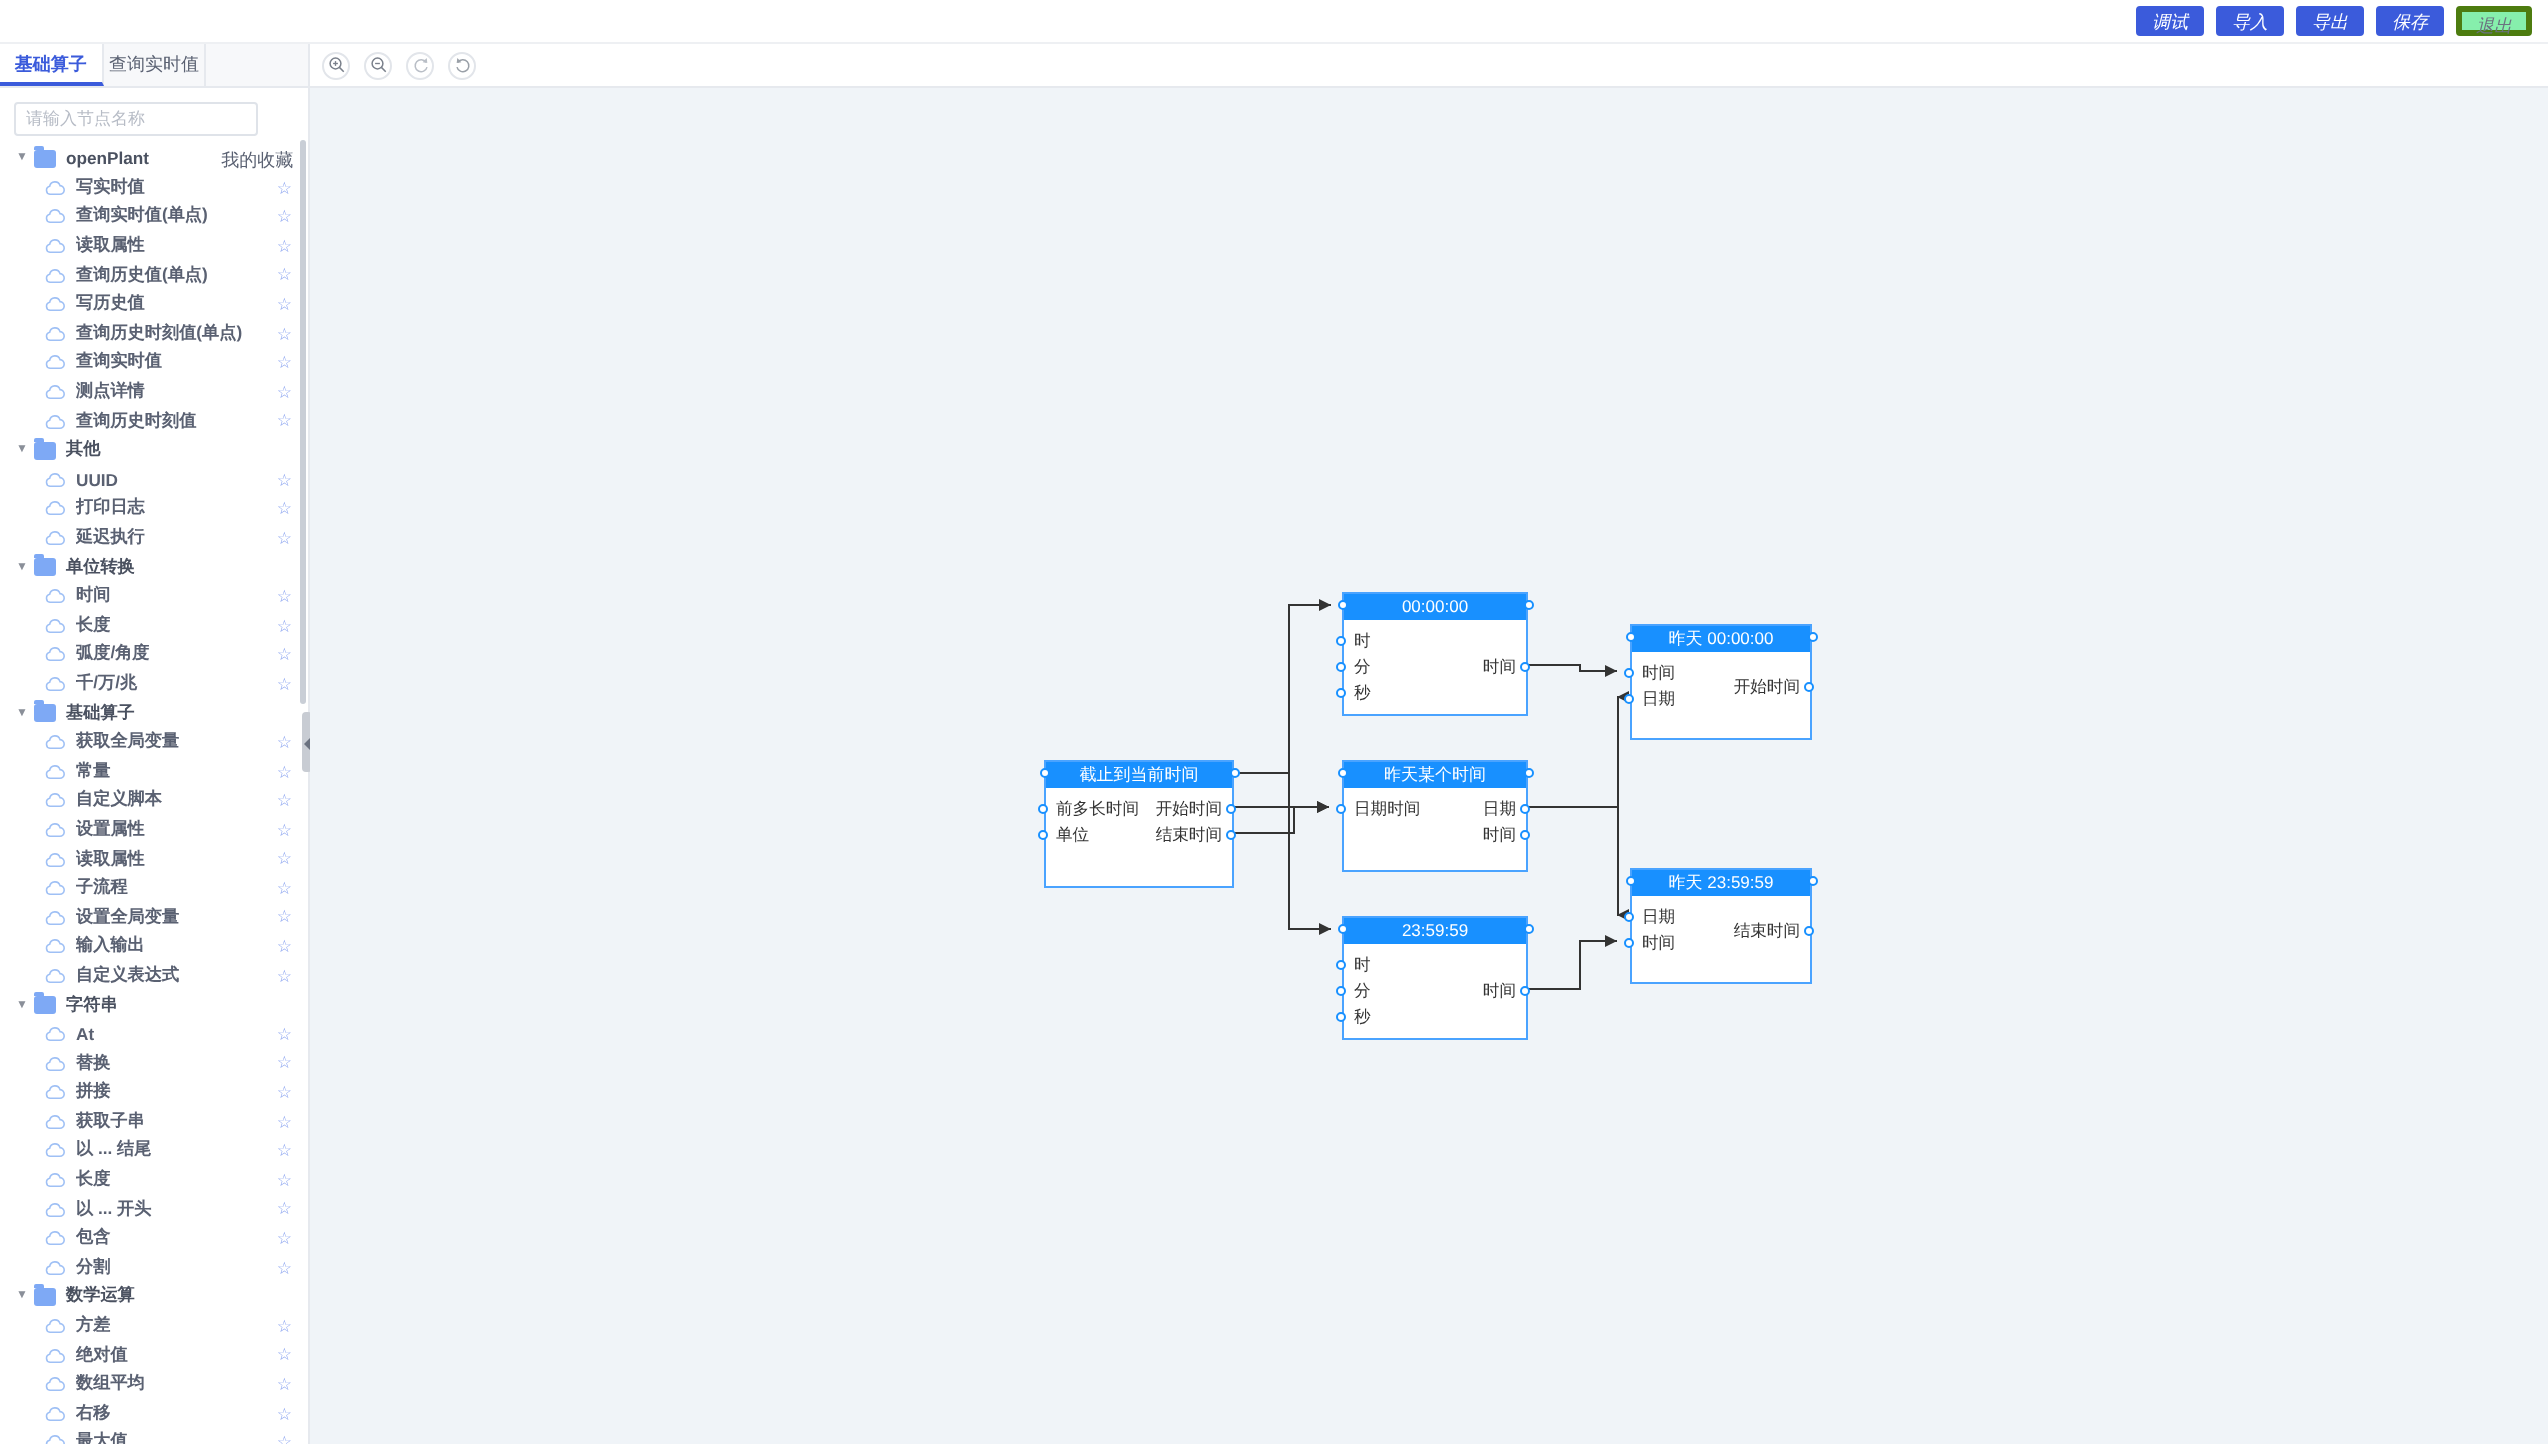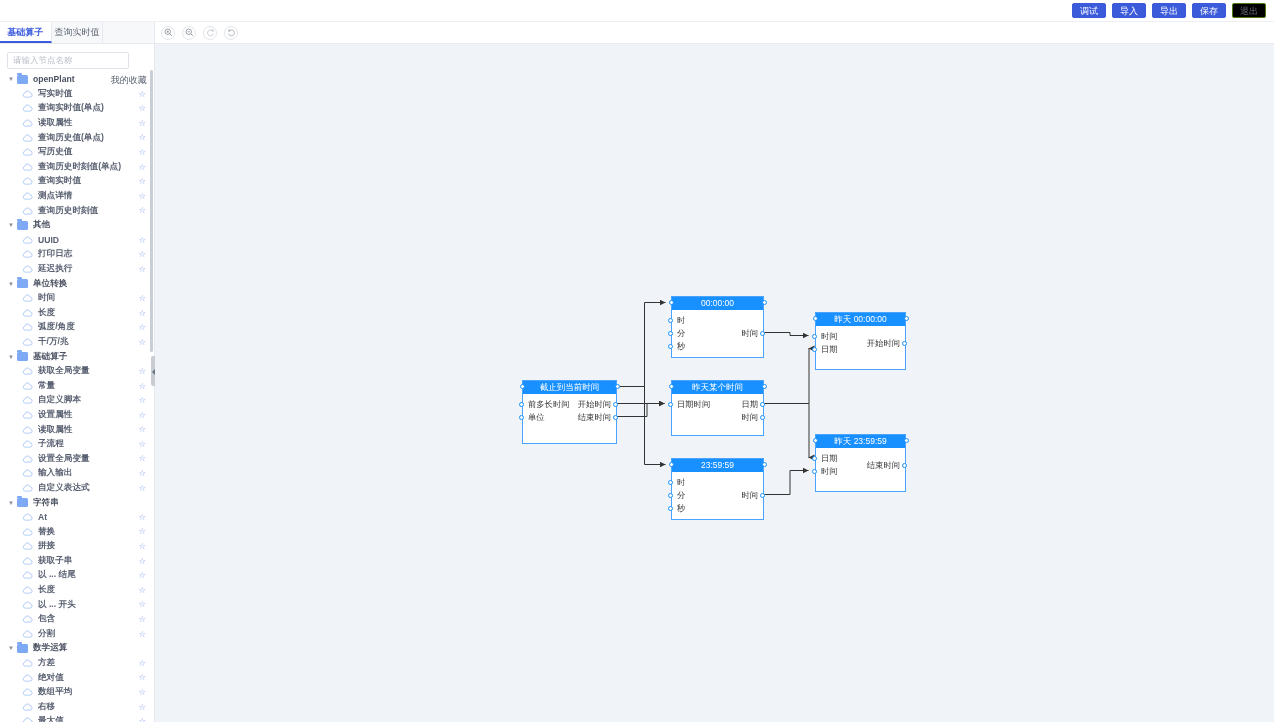--- a/index.html
+++ b/index.html
@@ -22,23 +22,24 @@
   }
   .tbtn {
     height: 15px; min-width: 30px;
     font-size: 9px; line-height: 15px;
     padding: 0 7px;
     border-radius: 2px;
     text-align: center;
     cursor: pointer;
     user-select: none;
     border: 1px solid transparent;
+    font-style: italic;
   }
   .tbtn.primary { background: #3b5bdb; color: #fff; border-color: #3b5bdb; }
-  .tbtn.ghost { background: #000000; color: #6b7280; border: 1px solid #4d7c0f; }
+  .tbtn.ghost { background: #86efac; color: #6b7280; border: 3px solid #4d7c0f; }
 
   
   .leftpanel {
     position: absolute; top: 22px; left: 0;
     width: 155px; height: 700px;
     background: #fff;
     border-right: 1px solid #e6e9ee;
     overflow: hidden;
   }
   .tabs {

